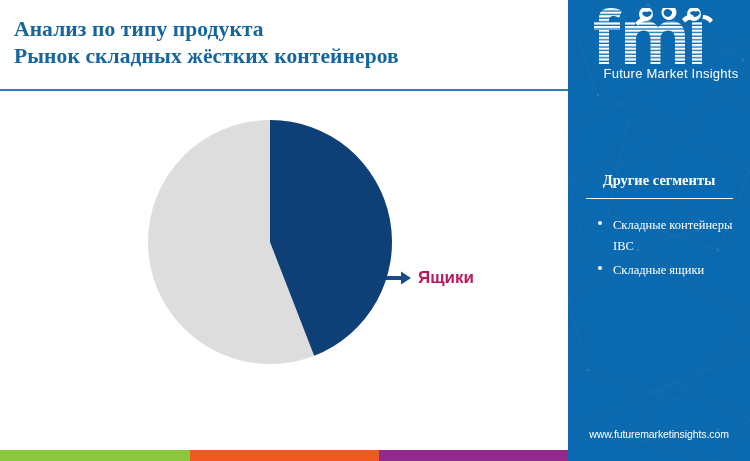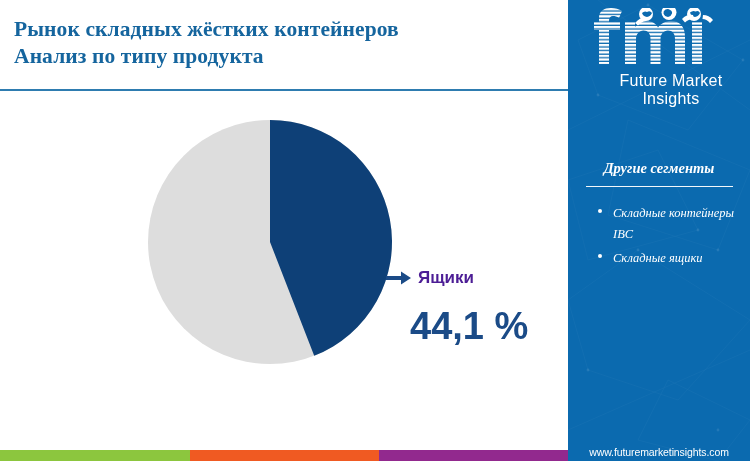--- a/index.html
+++ b/index.html
@@ -59,21 +59,21 @@
   #callout-row {
     display: flex;
     align-items: center;
     height: 24px;
   }
   #arrow-icon { display: block; width: 26px; height: 16px; flex: 0 0 26px; }
   #callout-label {
     font-family: "Liberation Sans", sans-serif;
     font-weight: bold;
     font-size: 17px;
-    color: #4c1d95;
+    color: #be185d;
     margin-left: 6px;
     white-space: nowrap;
   }
   #callout-value {
     font-family: "Liberation Sans", sans-serif;
     font-weight: bold;
     font-size: 38px;
     line-height: 44px;
     color: #1B4B87;
     margin-top: 14px;
@@ -98,33 +98,32 @@
   
   #logo-block {
     position: absolute;
     left: 0; top: 8px;
     width: 182px;
     text-align: center;
   }
   #logo-mark { display: block; margin: 0 auto; width: 130px; height: 56px; }
   #logo-tagline {
     font-family: "Liberation Sans", sans-serif;
-    font-size: 16px;
+    font-size: 13px;
     color: #ffffff;
     letter-spacing: 0.25px;
-    margin-top: 8px;
+    margin-top: 2px;
     padding-left: 24px;
   }
 
   
   #segments-block {
     position: absolute;
-    left: 0px; top: 160px;
+    left: 0px; top: 172px;
     width: 182px;
-    font-style: italic;
   }
   #segments-title {
     font-family: "Liberation Serif", serif;
     font-weight: bold;
     font-size: 14.5px;
     color: #ffffff;
     text-align: center;
     white-space: nowrap;
   }
   #segments-rule {
@@ -152,21 +151,21 @@
     position: absolute;
     left: 0; top: 6px;
     width: 4px; height: 4px;
     border-radius: 50%;
     background: #ffffff;
   }
 
   
   #website {
     position: absolute;
-    left: 0; top: 446px;
+    left: 0; top: 428px;
     width: 182px;
     text-align: center;
     font-family: "Liberation Sans", sans-serif;
     font-size: 10.5px;
     color: #ffffff;
     letter-spacing: -0.1px;
   }
 
   
   #bottom-bar {
@@ -176,22 +175,22 @@
     display: flex;
   }
   #bottom-bar .seg { height: 11px; }
 </style>
 </head>
 <body>
 
 <div id="stage">
 
   <div id="title-block">
+    <div class="line" style="color: rgb(21, 101, 158);">Анализ по типу продукта</div>
     <div class="line" style="color: rgb(21, 101, 158);">Рынок складных жёстких контейнеров</div>
-    <div class="line" style="color: rgb(21, 101, 158);">Анализ по типу продукта</div>
   </div>
   <div id="title-rule" style="background: rgb(46, 124, 176);"></div>
 
   <div id="chart-area">
 
     <div id="pie-wrap">
       <svg id="pie-svg" viewBox="0 0 244 244">
 
         <circle cx="122" cy="122" r="122" fill="#DDDDDD"></circle>
 
@@ -199,21 +198,20 @@
       </svg>
     </div>
 
     <div id="callout">
       <div id="callout-row">
         <svg id="arrow-icon" viewBox="0 0 26 16">
           <path d="M0 6 L15 6 L15 1.5 L25 8 L15 14.5 L15 10 L0 10 Z" fill="#1B4B87"></path>
         </svg>
         <div id="callout-label">Ящики</div>
       </div>
-      <div id="callout-value" style="color: rgb(27, 75, 135);">44,1 %</div>
     </div>
 
   </div>
 
   <div id="bottom-bar">
     <div class="seg" style="width:190px;background:#8CC63E"></div>
     <div class="seg" style="width:189px;background:#F05A22"></div>
     <div class="seg" style="width:189px;background:#92298E"></div>
   </div>
 

